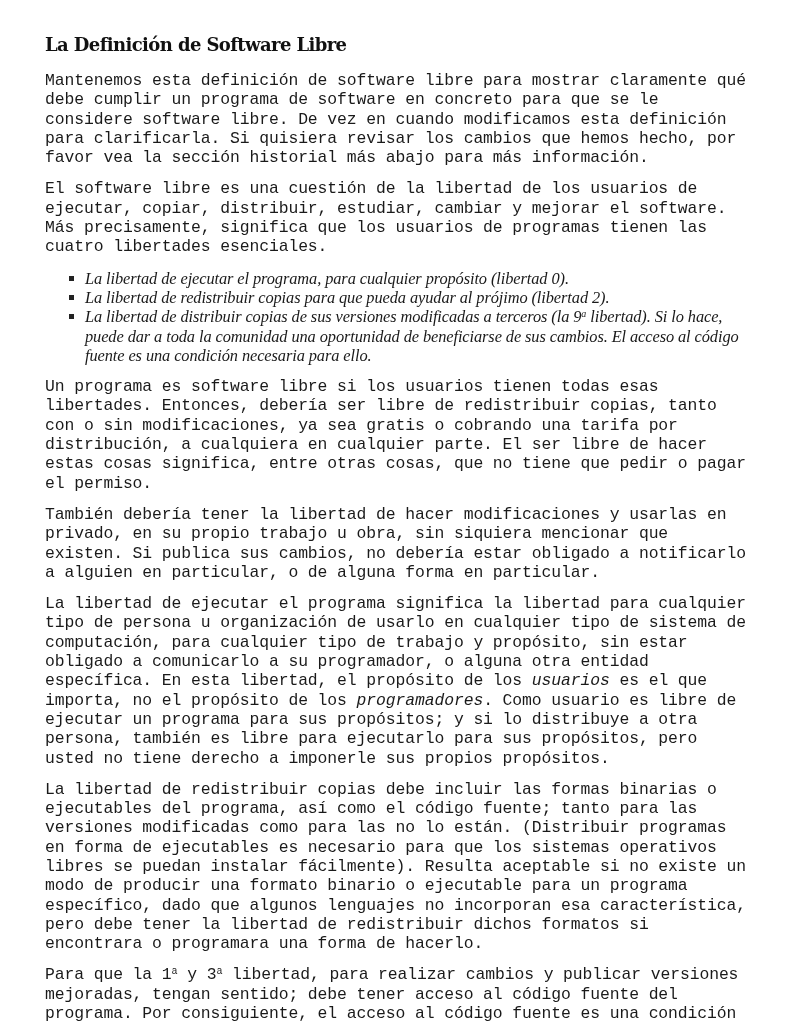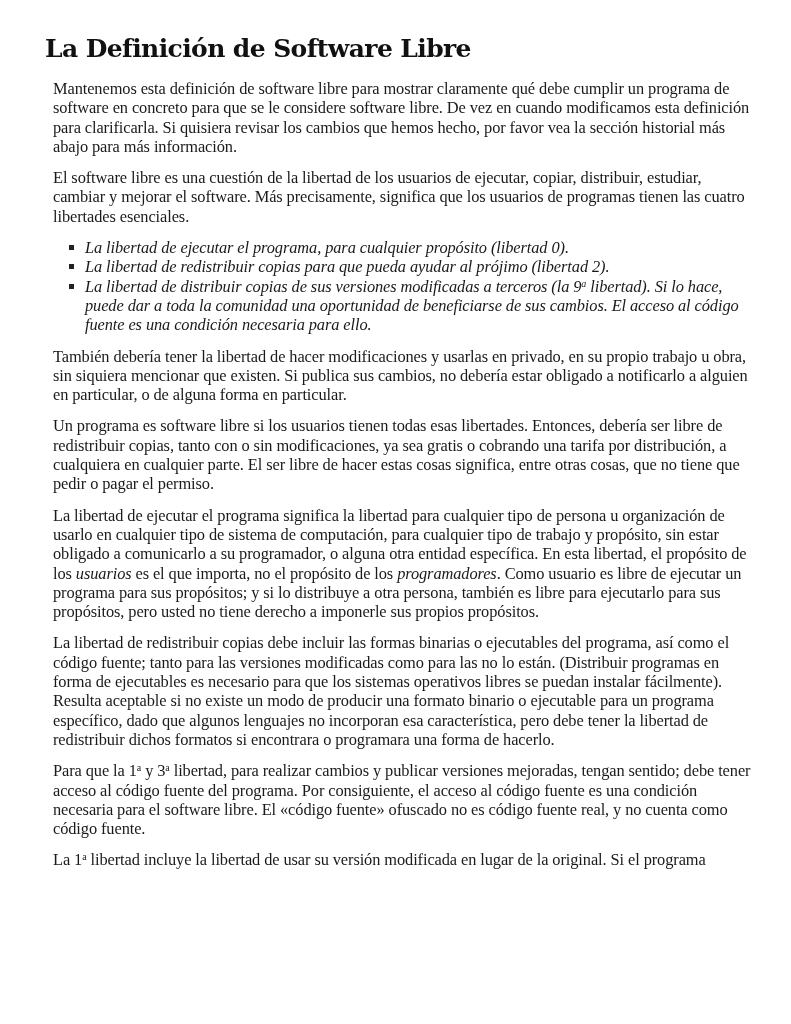--- a/index.html
+++ b/index.html
@@ -13,31 +13,31 @@
       overflow: hidden;
       font-family: "DejaVu Serif", "Liberation Serif", serif;
       color: #1a1a1a;
     }
     .page {
       padding: 34px 40px 0 45px;
       width: 706px;
     }
     h1 {
       font-family: "DejaVu Serif", "Liberation Serif", serif;
-      font-size: 25px;
+      font-size: 18px;
       font-weight: bold;
       margin: 0 0 16px 0;
       letter-spacing: -0.6px;
       color: #111;
     }
     p {
-      font-family: Liberation Serif, serif;
+      font-family: Liberation Mono, monospace;
       font-size: 16.4px;
       line-height: 19.3px;
-      margin: 0 0 12px 8px;
+      margin: 0 0 12px 0;
       letter-spacing: -0.1px;
     }
     ul {
       list-style: none;
       margin: 0 0 12px 0;
       padding: 0 0 0 40px;
     }
     li {
       font-family: "Liberation Serif", serif;
       font-size: 16.4px;
@@ -77,22 +77,22 @@
     <li>
       <span class="bullet"></span>
       <span>La libertad de redistribuir copias para que pueda ayudar al prójimo (libertad 2).</span>
     </li>
     <li>
       <span class="bullet"></span>
       <span><span>La libertad de distribuir copias de sus versiones modificadas a terceros (la 9</span><sup>a</sup><span> libertad). Si lo hace, puede dar a toda la comunidad una oportunidad de beneficiarse de sus cambios. El acceso al código fuente es una condición necesaria para ello.</span></span>
     </li>
   </ul>
 
+  <p>Un programa es software libre si los usuarios tienen todas esas libertades. Entonces, debería ser libre de redistribuir copias, tanto con o sin modificaciones, ya sea gratis o cobrando una tarifa por distribución, a cualquiera en cualquier parte. El ser libre de hacer estas cosas significa, entre otras cosas, que no tiene que pedir o pagar el permiso.</p>
   <p>También debería tener la libertad de hacer modificaciones y usarlas en privado, en su propio trabajo u obra, sin siquiera mencionar que existen. Si publica sus cambios, no debería estar obligado a notificarlo a alguien en particular, o de alguna forma en particular.</p>
-  <p>Un programa es software libre si los usuarios tienen todas esas libertades. Entonces, debería ser libre de redistribuir copias, tanto con o sin modificaciones, ya sea gratis o cobrando una tarifa por distribución, a cualquiera en cualquier parte. El ser libre de hacer estas cosas significa, entre otras cosas, que no tiene que pedir o pagar el permiso.</p>
 
   <p><span>La libertad de ejecutar el programa significa la libertad para cualquier tipo de persona u organización de usarlo en cualquier tipo de sistema de computación, para cualquier tipo de trabajo y propósito, sin estar obligado a comunicarlo a su programador, o alguna otra entidad específica. En esta libertad, el propósito de los </span><em>usuarios</em><span> es el que importa, no el propósito de los </span><em>programadores</em><span>. Como usuario es libre de ejecutar un programa para sus propósitos; y si lo distribuye a otra persona, también es libre para ejecutarlo para sus propósitos, pero usted no tiene derecho a imponerle sus propios propósitos.</span></p>
 
   <p>La libertad de redistribuir copias debe incluir las formas binarias o ejecutables del programa, así como el código fuente; tanto para las versiones modificadas como para las no lo están. (Distribuir programas en forma de ejecutables es necesario para que los sistemas operativos libres se puedan instalar fácilmente). Resulta aceptable si no existe un modo de producir una formato binario o ejecutable para un programa específico, dado que algunos lenguajes no incorporan esa característica, pero debe tener la libertad de redistribuir dichos formatos si encontrara o programara una forma de hacerlo.</p>
 
   <p><span>Para que la 1</span><sup>a</sup><span> y 3</span><sup>a</sup><span> libertad, para realizar cambios y publicar versiones mejoradas, tengan sentido; debe tener acceso al código fuente del programa. Por consiguiente, el acceso al código fuente es una condición necesaria para el software libre. El «código fuente» ofuscado no es código fuente real, y no cuenta como código fuente.</span></p>
 
   <p><span>La 1</span><sup>a</sup><span> libertad incluye la libertad de usar su versión modificada en lugar de la original. Si el programa</span></p>
 </div>
 

